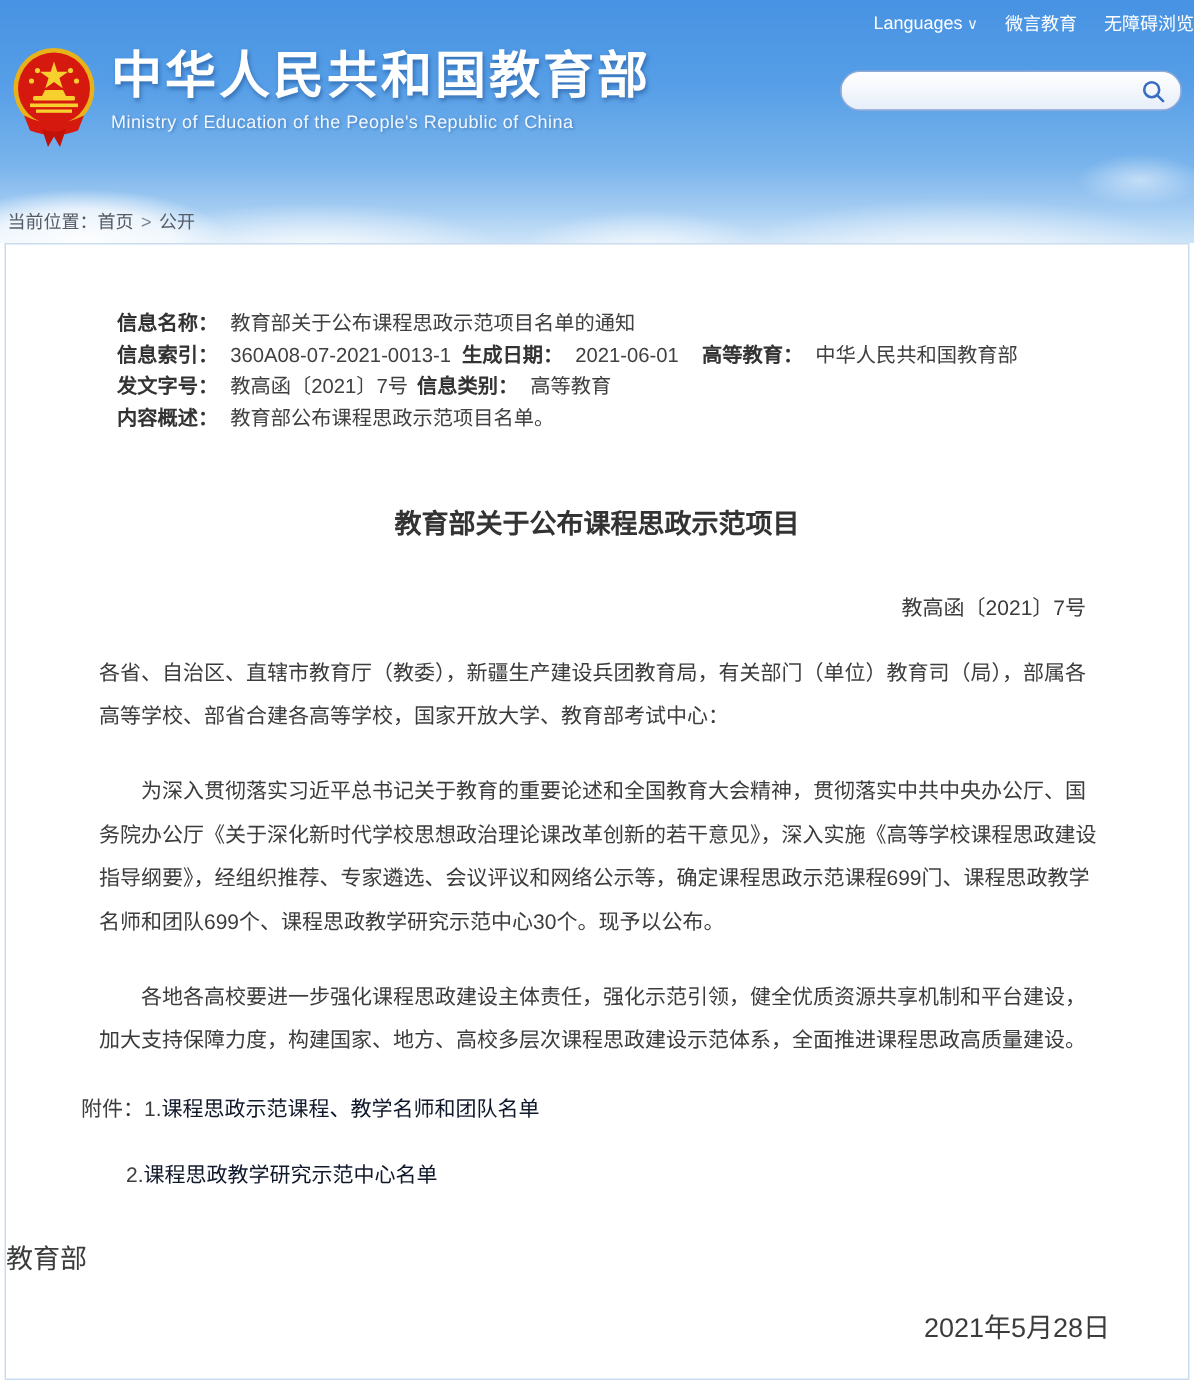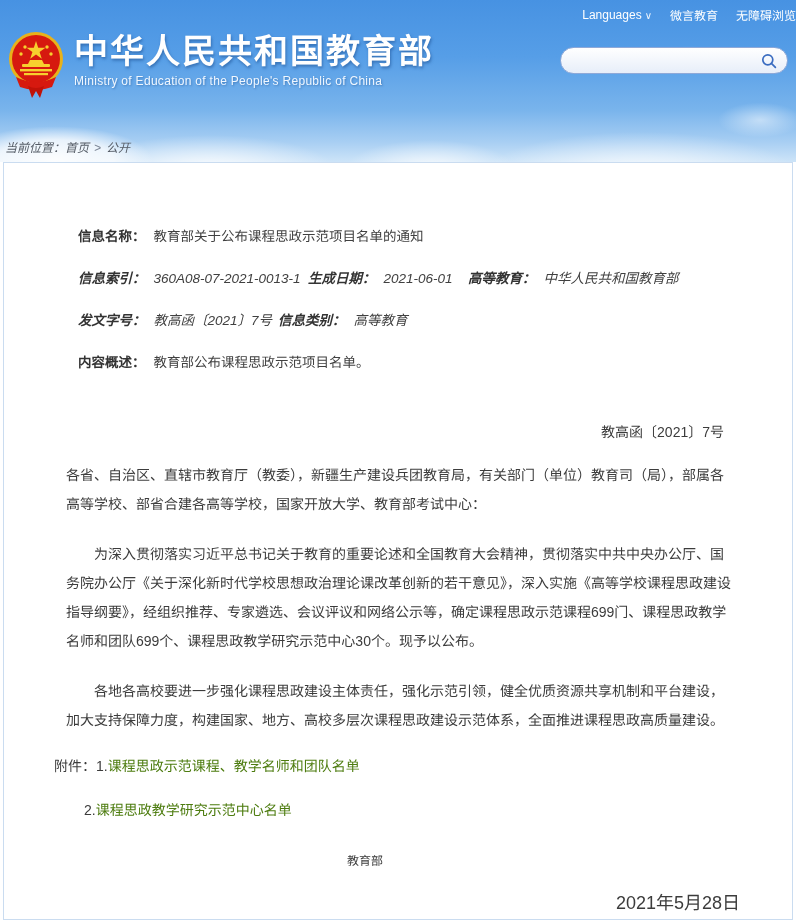--- a/index.html
+++ b/index.html
@@ -60,41 +60,41 @@
     background: transparent; padding: 0 6px 0 14px;
     font-size: 13px; color: #335;
   }
   .search-btn {
     width: 28px; height: 100%; border: none; background: transparent;
     cursor: pointer; display: flex; align-items: center; justify-content: center;
     padding-right: 8px;
   }
   .breadcrumb {
     position: absolute; left: 5px; bottom: 7px;
-    font-size: 12px; color: #555c66; font-style: italic;
+    font-size: 12px; color: #555c66;
   }
   .breadcrumb a { color: #555c66; text-decoration: none; cursor: pointer; }
   .breadcrumb .sep { margin: 0 5px; color: #7a8494; }
 
   
   .content-panel {
     position: absolute; top: 162px; left: 3px;
     width: 790px; height: 758px;
     background: #ffffff;
     border: 1px solid #cadcf0;
   }
   .meta-block {
     padding: 42px 40px 0 74px;
     font-size: 13.5px; color: #3c3c3c;
     line-height: 21px;
   }
-  .meta-row { white-space: nowrap; margin-top: 21px; }
+  .meta-row { white-space: nowrap; }
   .meta-label { font-weight: bold; color: #333; }
   .meta-val { color: #404040; margin-left: 8px; }
-  .pair { display: inline-block; font-style: italic; }
+  .pair { display: inline-block; }
   .pw230 { width: 230px; }
   .pw160 { width: 160px; }
   .pw200 { width: 200px; }
 
   .doc-title {
     margin-top: 48px;
     text-align: center;
     font-size: 18px; font-weight: bold; color: #333;
     line-height: 25px;
   }
@@ -107,24 +107,24 @@
   .doc-body {
     padding: 0 58px 0 62px;
     font-size: 14px; color: #3c3c3c;
     line-height: 29px;
   }
   .doc-body p.salutation { margin-top: 20px; }
   .doc-body p.indent { text-indent: 2em; margin-top: 21px; }
   .attachments { margin-top: 20px; padding-left: 50px; font-size: 14px; color: #3c3c3c; }
   .attach-line1 { margin-top: 8px; }
   .attach-line2 { margin-top: 24px; padding-left: 30px; }
-  .attach-link { color: #4d7c0f; text-decoration: none; cursor: pointer; }
+  .attach-link { color: #0f172a; text-decoration: none; cursor: pointer; }
   .signer {
-    margin-top: 32px; text-align: center; padding-right: 66px;
-    font-size: 12px; color: #3c3c3c;
+    margin-top: 32px; text-align: left; padding-right: 66px;
+    font-size: 18px; color: #3c3c3c;
   }
   .sign-date {
     margin-top: 20px; text-align: right; padding-right: 52px;
     font-size: 18px; color: #3c3c3c;
   }
 </style>
 </head>
 <body>
 
 <div class="site-header">
@@ -185,20 +185,21 @@
     </div>
     <div class="meta-row">
       <span class="pair pw200"><span class="meta-label">发文字号：</span><span class="meta-val">教高函〔2021〕7号</span></span><span class="pair"><span class="meta-label">信息类别：</span><span class="meta-val">高等教育</span></span>
     </div>
     <div class="meta-row">
       <span class="meta-label">内容概述：</span><span class="meta-val">教育部公布课程思政示范项目名单。</span>
     </div>
   </div>
 
   <div class="doc-title">
+    <div>教育部关于公布课程思政示范项目</div>
   </div>
 
   <div class="doc-number">教高函〔2021〕7号</div>
 
   <div class="doc-body">
     <p class="salutation">各省、自治区、直辖市教育厅（教委），新疆生产建设兵团教育局，有关部门（单位）教育司（局），部属各高等学校、部省合建各高等学校，国家开放大学、教育部考试中心：</p>
     <p class="indent">为深入贯彻落实习近平总书记关于教育的重要论述和全国教育大会精神，贯彻落实中共中央办公厅、国务院办公厅《关于深化新时代学校思想政治理论课改革创新的若干意见》，深入实施《高等学校课程思政建设指导纲要》，经组织推荐、专家遴选、会议评议和网络公示等，确定课程思政示范课程699门、课程思政教学名师和团队699个、课程思政教学研究示范中心30个。现予以公布。</p>
     <p class="indent">各地各高校要进一步强化课程思政建设主体责任，强化示范引领，健全优质资源共享机制和平台建设，加大支持保障力度，构建国家、地方、高校多层次课程思政建设示范体系，全面推进课程思政高质量建设。</p>
   </div>
 

